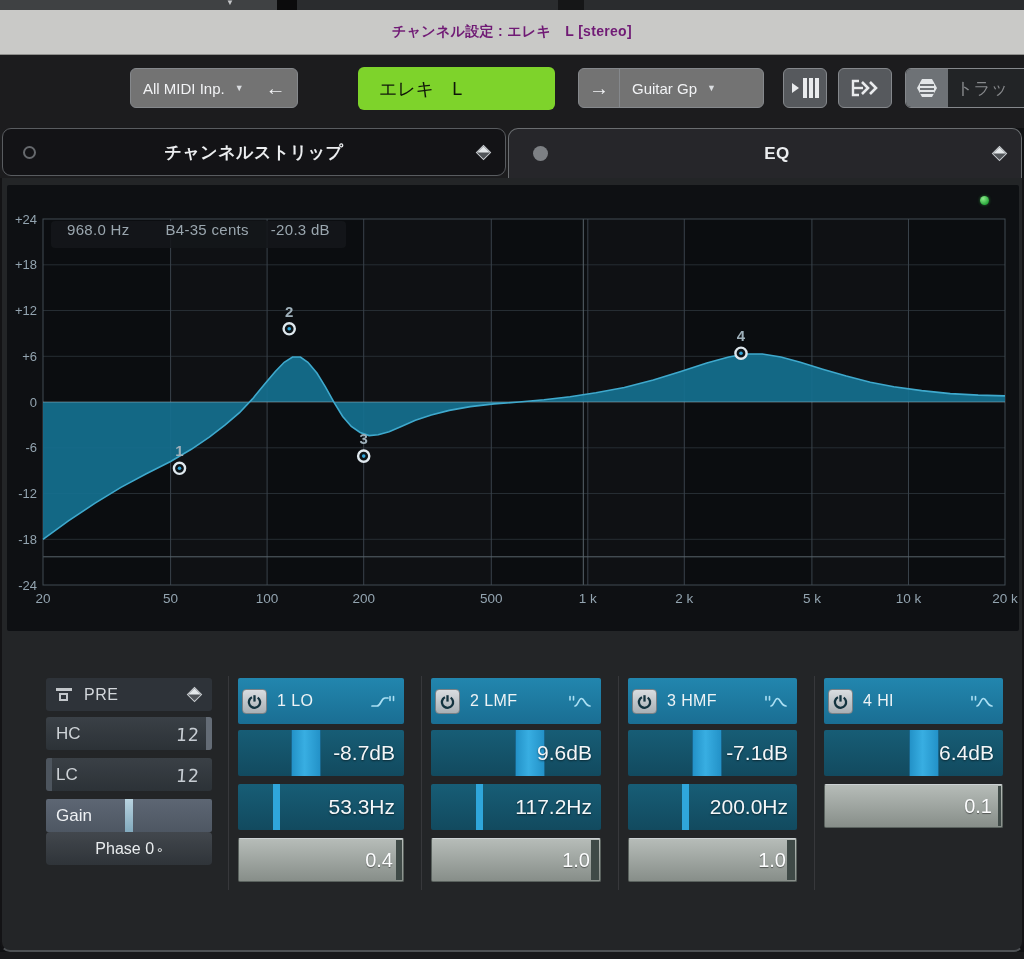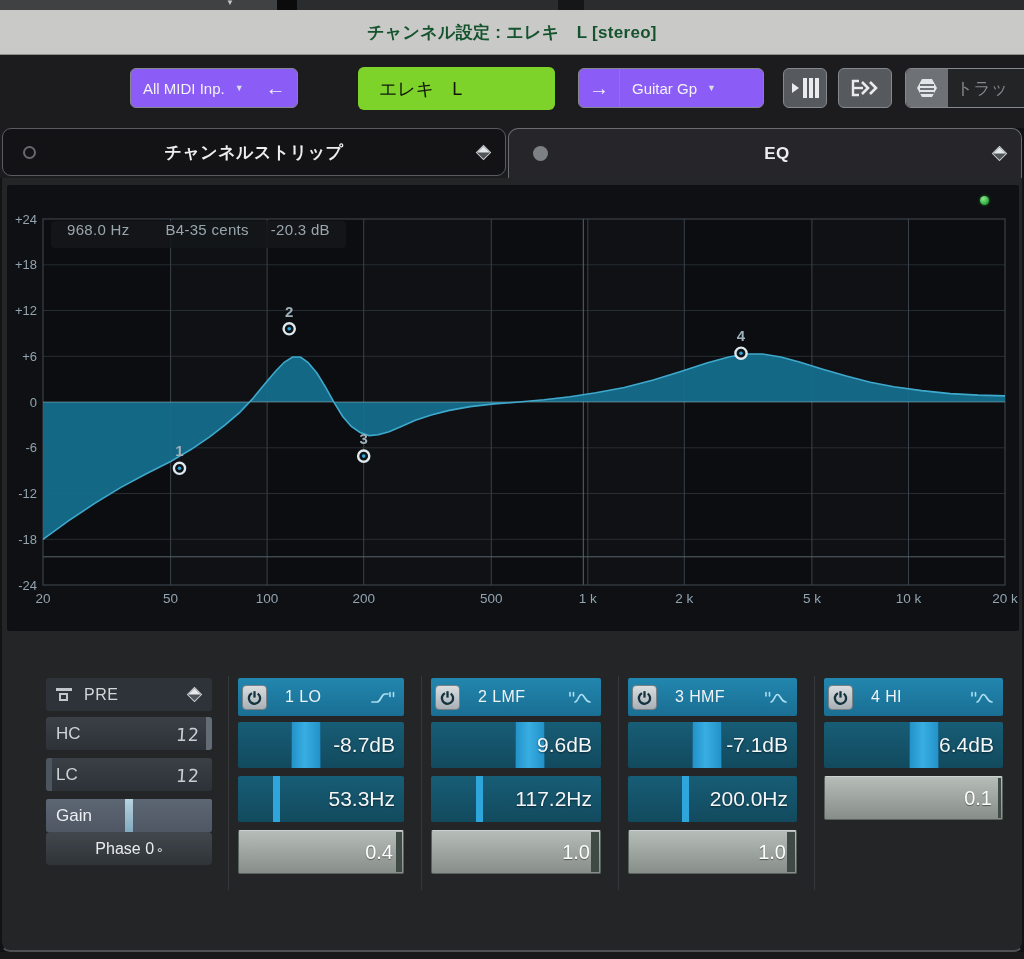--- a/index.html
+++ b/index.html
@@ -9,25 +9,25 @@
   
   .top-strip{position:absolute;left:0;top:0;width:1024px;height:10px;background:#3f4143;overflow:hidden;}
   .ts-right{position:absolute;left:297px;top:0;right:0;height:10px;background:#2a2c2e;}
   .ts-notch1{position:absolute;left:277px;top:0;width:20px;height:10px;background:#0b0b0c;}
   .ts-notch2{position:absolute;left:558px;top:0;width:26px;height:10px;background:#151617;}
   .ts-caret{position:absolute;left:226px;top:-2px;color:#c3c5c7;font-size:8px;}
 
   
   .title-bar{position:absolute;left:0;top:10px;width:1024px;height:45px;background:#c9c9c7;
     display:flex;align-items:center;justify-content:center;border-bottom:1px solid #8e8e8c;}
-  .title-bar span{font-size:17px;font-weight:bold;color:#14532d;letter-spacing:.3px;}
+  .title-bar span{font-size:14px;font-weight:bold;color:#701a75;letter-spacing:.3px;}
 
   
   .toolbar{position:absolute;left:0;top:55px;width:1024px;height:73px;background:#1c1c1e;overflow:hidden;}
-  .tb-group{position:absolute;top:13px;height:40px;display:flex;align-items:stretch;background:#8b5cf6;
+  .tb-group{position:absolute;top:13px;height:40px;display:flex;align-items:stretch;background:#737373;
     border:1px solid #85888c;border-radius:6px;overflow:hidden;}
   .tb-seg{display:flex;align-items:center;padding:0 12px;gap:10px;color:#f2f3f5;font-size:15px;white-space:nowrap;}
   .tb-seg.divL{border-left:1px solid #85888c;}
   .tb-arrow{display:flex;align-items:center;justify-content:center;width:40px;color:#f2f3f5;font-size:20px;font-weight:bold;}
   .caret{font-size:9px;color:#dadde0;}
   .name-field{position:absolute;left:358px;top:12px;width:197px;height:43px;background:#7ed32b;border-radius:6px;
     display:flex;align-items:center;padding-left:21px;font-size:18px;color:#10150a;}
   .sq-btn{position:absolute;top:13px;height:40px;background:#56595d;border:1px solid #85888c;border-radius:6px;
     display:flex;align-items:center;justify-content:center;}
   .piano-ic{display:flex;align-items:center;gap:2px;}
@@ -88,22 +88,22 @@
   .flt-tab-l{position:absolute;left:0;top:0;bottom:0;width:6px;background:#4d555e;}
 
   .pre-gain{position:relative;height:33px;margin-bottom:0;background:linear-gradient(#5d6673,#4e5763);border-radius:2px;overflow:hidden;}
   .pre-gain-label{position:absolute;left:10px;top:50%;transform:translateY(-50%);font-size:17px;color:#eef1f4;}
   .pre-gain-handle{position:absolute;top:0;bottom:0;width:8px;background:linear-gradient(#b9d3e0,#82aabe);}
 
   .phase-btn{position:relative;height:33px;background:linear-gradient(#42474d,#2f3439);border-radius:4px;
     display:flex;align-items:center;justify-content:center;font-size:16px;color:#e9ecee;}
   .deg{display:inline-block;font-size:14px;transform:translateY(4px);margin-left:3px;}
 
-  .band-header{position:relative;height:38px;margin-bottom:6px;background:linear-gradient(#2286ae,#1a6e93);border-radius:2px;
-    display:flex;align-items:center;gap:8px;}
+  .band-header{position:relative;height:46px;margin-bottom:6px;background:linear-gradient(#2286ae,#1a6e93);border-radius:2px;
+    display:flex;align-items:center;}
   .power-btn{width:25px;height:25px;margin-left:4px;border:1px solid #7a8186;border-radius:4px;
     background:linear-gradient(#d9dde0,#a9b0b5);display:flex;align-items:center;justify-content:center;padding:0;}
   .band-name{margin-left:10px;font-size:16px;color:#eef3f5;letter-spacing:.4px;}
   .filter-ic{margin-left:auto;margin-right:8px;display:flex;}
 
   .val-row{position:relative;height:46px;margin-bottom:8px;background:linear-gradient(#175d76,#124a5f);border-radius:2px;overflow:hidden;}
   .handle-g{position:absolute;top:0;bottom:0;width:30px;background:linear-gradient(90deg,#2392c8,#38aee2 45%,#2392c8);
     border-left:1px solid rgba(0,0,0,.3);border-right:1px solid rgba(0,0,0,.3);}
   .handle-f{position:absolute;top:0;bottom:0;width:7px;background:#2fa6db;}
   .row-val{position:absolute;right:9px;top:50%;transform:translateY(-50%);font-size:21px;color:#f4f7f9;

